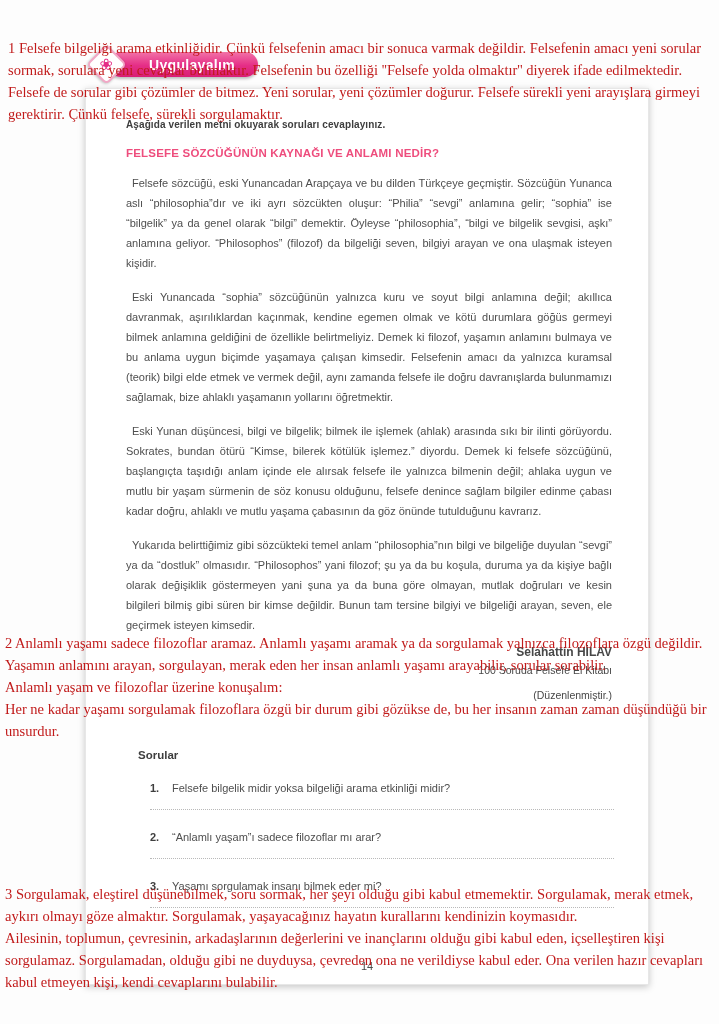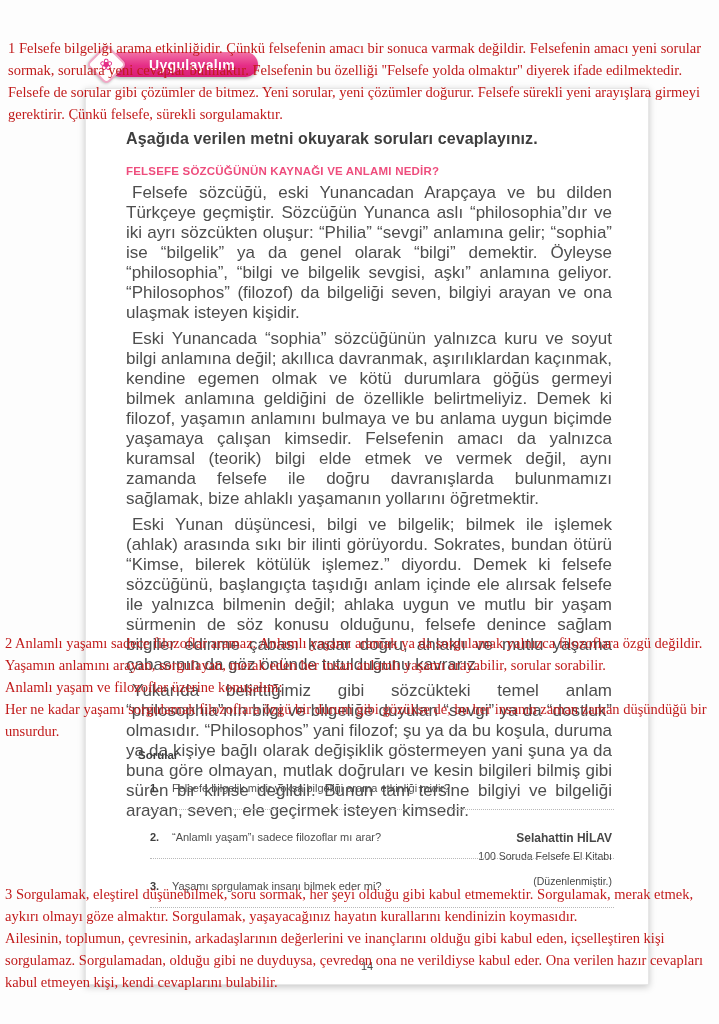--- a/index.html
+++ b/index.html
@@ -8,24 +8,24 @@
     position:relative; width:719px; height:1024px; overflow:hidden; background:#fdfdfd;
   }
 
   
   .doc-page {
     position:absolute; left:85px; top:88px; width:564px; height:897px;
     background:#ffffff; border:1px solid #e7e7e7;
     box-shadow:0 2px 7px rgba(0,0,0,.22);
     padding:30px 36px 0 40px; z-index:1;
   }
-  .instruction { font-size:16px; font-weight:bold; color:#3e3e3e; letter-spacing:.1px;margin-top:11px; }
+  .instruction { font-size:10px; font-weight:bold; color:#3e3e3e; letter-spacing:.1px; }
   .doc-title   { margin-top:17px; font-size:11.5px; font-weight:bold; color:var(--title-pink,#ee4d7d); letter-spacing:.2px; }
   .para {
-    margin-top:6px; font-size:17px; line-height:20px; color:#4e4e4e;
+    margin-top:14px; font-size:11px; line-height:20px; color:#4e4e4e;
     text-align:justify; text-indent:6px;
   }
   .attribution { margin-top:10px; text-align:right; color:#474747; }
   .attribution .author { font-weight:bold; font-size:12px; }
   .attribution .source { font-size:10.5px; margin-top:5px; }
   .attribution .note   { font-size:10.5px; margin-top:13px; }
 
   .questions { position:absolute; left:52px; right:34px; top:660px; }
   .q-label { font-weight:bold; font-size:11.5px; color:#3e3e3e; }
   .q-row { display:flex; gap:10px; margin-top:21px; font-size:11px; color:#4e4e4e; padding-left:12px; }

